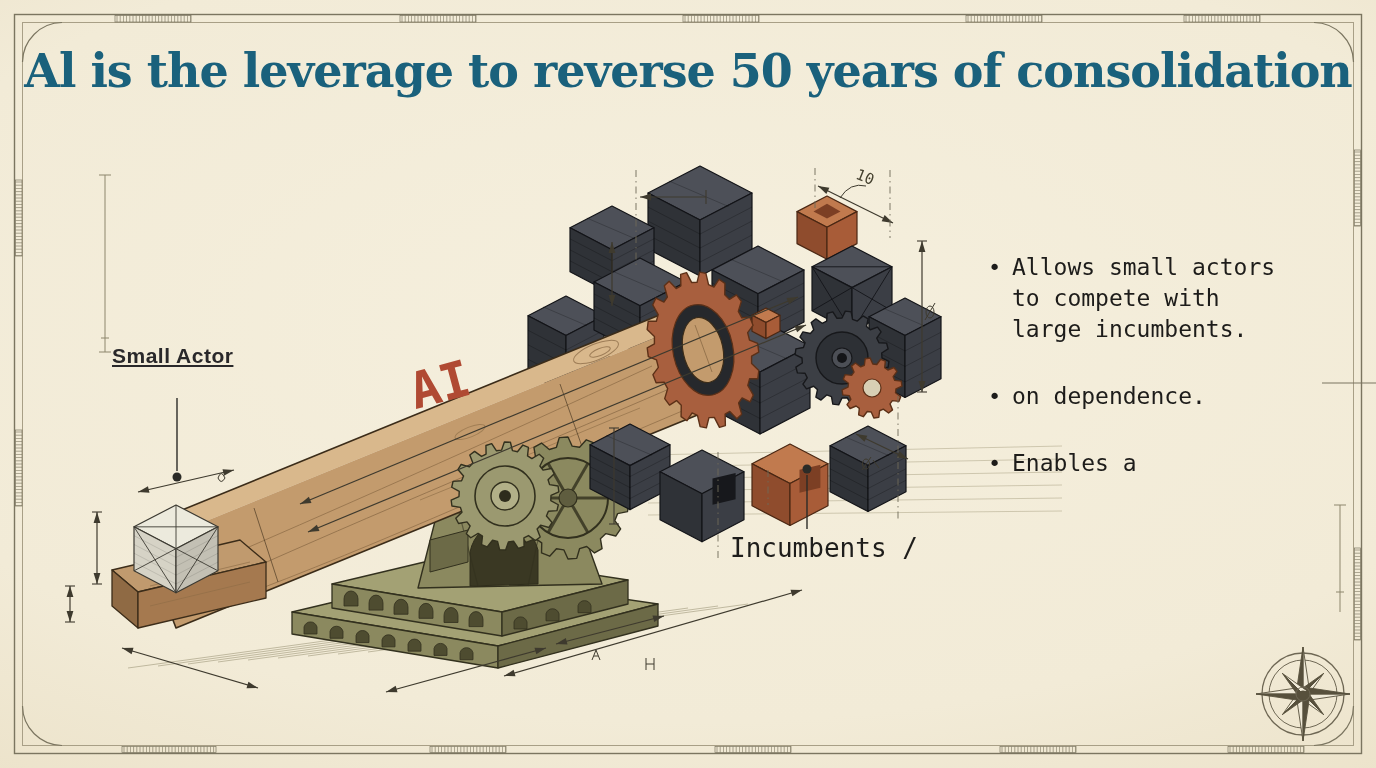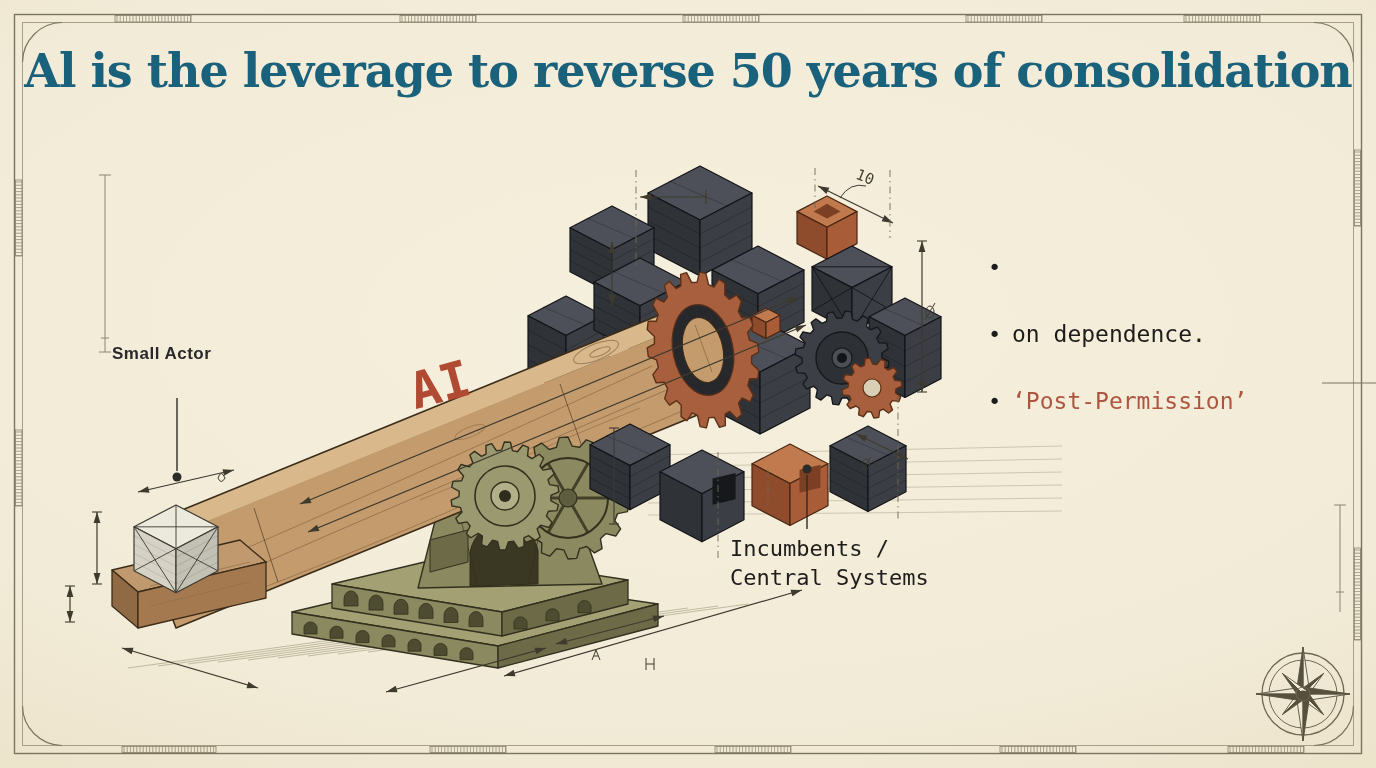--- a/index.html
+++ b/index.html
@@ -17,32 +17,32 @@
   svg.art{position:absolute;left:0;top:0;z-index:1;}
   .label{position:absolute;z-index:2;}
   .title{
     top:44px;left:0;width:1376px;text-align:center;white-space:nowrap;
     font-family:"DejaVu Serif", serif;font-weight:700;font-size:46px;
     letter-spacing:-1px;color:var(--c-title,#1a617c);
   }
   .small-actor{
     left:112px;top:344px;
     font-family:"Liberation Sans", sans-serif;font-weight:700;
-    font-size:17px;letter-spacing:.5px;color:#29282a;
+    font-size:21px;letter-spacing:.5px;color:#29282a;text-decoration:underline;
   }
   .ai{
     left:390px;top:356px;width:100px;text-align:center;
     font-family:"DejaVu Sans Mono","Liberation Mono",monospace;font-weight:700;
     font-size:50px;color:var(--c-accent-red,#b04a33);
     transform:rotate(-15deg);transform-origin:50% 50%;
   }
   .incumbents{
     left:730px;top:534px;
     font-family:"DejaVu Sans Mono","Liberation Mono",monospace;
-    font-size:22px;line-height:29px;color:#1e1d1b;white-space:nowrap;
+    font-size:26px;line-height:29px;color:#1e1d1b;white-space:nowrap;
   }
   .incumbents span{display:block;}
   .dim-ten{
     left:856px;top:168px;
     font-family:"DejaVu Sans Mono","Liberation Mono",monospace;
     font-size:15px;color:#45412f;transform:rotate(22deg);
   }
   .bullets{
     left:988px;top:252px;width:344px;
     font-family:"DejaVu Sans Mono","Liberation Mono",monospace;
@@ -770,36 +770,40 @@
   </svg>
 
   <div class="label title">Al is the leverage to reverse 50 years of consolidation</div>
 
   <div class="label small-actor">Small Actor</div>
 
   <div class="label ai">AI</div>
 
   <div class="label incumbents">
     <span>Incumbents /</span>
-    <span>Central Systems</span>
   </div>
 
   <div class="label dim-ten">10</div>
 
   <div class="label bullets">
     <div class="bullet">
       <span class="dot">•</span>
+      <div class="bl">
+        <span>Allows small actors</span>
+        <span>to compete with</span>
+        <span>large incumbents.</span>
+      </div>
     </div>
     <div class="bullet">
       <span class="dot">•</span>
       <div class="bl">
         <span>on dependence.</span>
       </div>
     </div>
     <div class="bullet">
       <span class="dot">•</span>
       <div class="bl">
-        <span class="hl">‘Post-Permission’</span>
+        <span>Enables a</span>
       </div>
     </div>
   </div>
 
 </div>
 
 </body></html>

